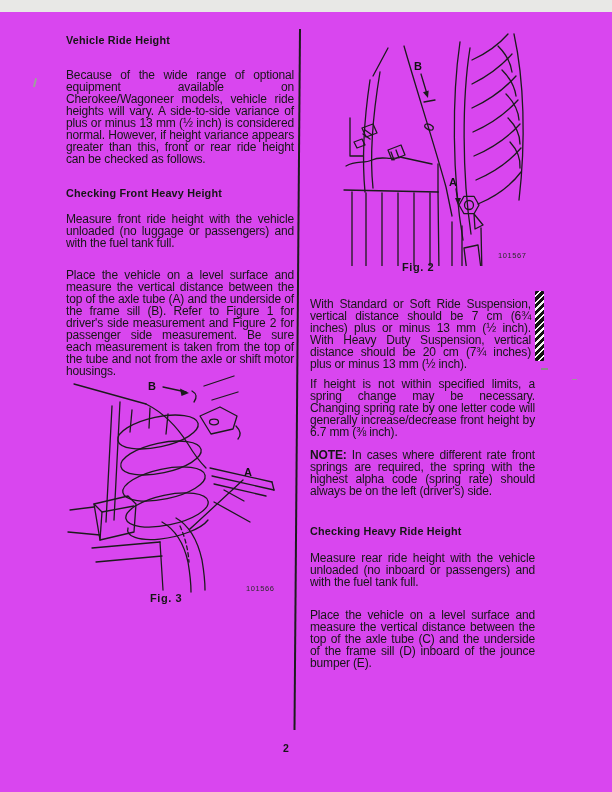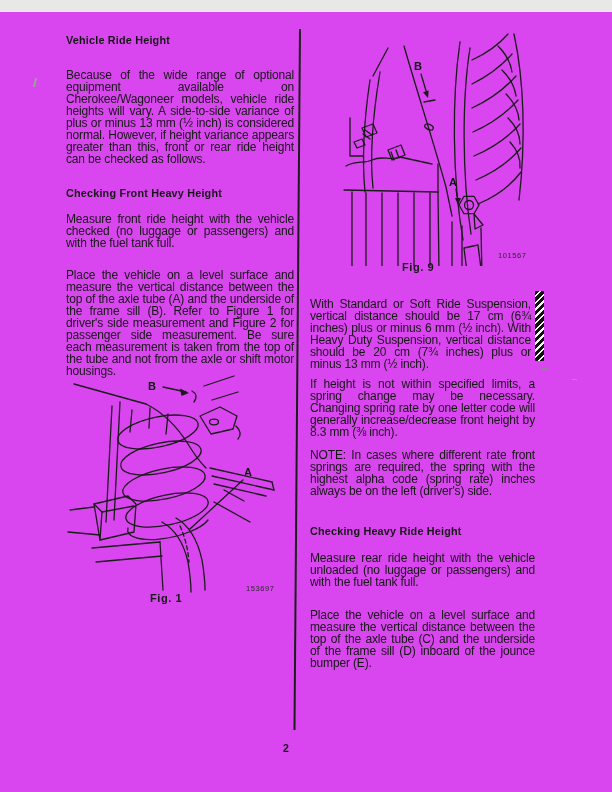--- a/index.html
+++ b/index.html
@@ -10,21 +10,21 @@
   }
   .abs { position:absolute; }
   .heading {
     font-size:10.8px; font-weight:bold; letter-spacing:0.2px;
     white-space:nowrap; margin:0;
   }
   .body {
     font-size:12px; line-height:12px; text-align:justify;
     letter-spacing:-0.15px; margin:0;
   }
-  .b { font-weight:normal; }
+  .b { font-weight:bold; }
   .divider {
     left:299px; top:17px; width:1.6px; height:701px; background:#1c1c1c;
     transform:rotate(0.45deg); transform-origin:top center;
   }
   .fig-caption { font-size:11px; font-weight:bold; letter-spacing:0.6px; white-space:nowrap; }
   .fig-ref { font-size:7.5px; letter-spacing:0.6px; color:#2a2a2a; white-space:nowrap; }
   .revision-bar {
     left:535px; top:279px; width:9px; height:70px;
     background:repeating-linear-gradient(135deg,#101010 0px,#101010 3px,#f6f6f4 3px,#f6f6f4 4.8px);
     border-radius:1px;
@@ -48,21 +48,21 @@
   <div class="abs divider"></div>
   <div class="abs artifact-mark"></div>
 
   <section>
     <h1 class="abs heading" style="left:66px; top:22px;">Vehicle Ride Height</h1>
 
     <p class="abs body" style="left:66px; top:57px; width:228px;">Because of the wide range of optional equipment available on Cherokee/Wagoneer models, vehicle ride heights will vary. A side-to-side variance of plus or minus 13 mm (½ inch) is considered normal. However, if height variance appears greater than this, front or rear ride height can be checked as follows.</p>
 
     <h2 class="abs heading" style="left:66px; top:175px;">Checking Front Heavy Height</h2>
 
-    <p class="abs body" style="left:66px; top:201px; width:228px;">Measure front ride height with the vehicle checked (no luggage or passengers) and with the fuel tank full.</p>
+    <p class="abs body" style="left:66px; top:201px; width:228px;">Measure front ride height with the vehicle unloaded (no luggage or passengers) and with the fuel tank full.</p>
 
     <p class="abs body" style="left:66px; top:257px; width:228px;">Place the vehicle on a level surface and measure the vertical distance between the top of the axle tube (A) and the underside of the frame sill (B). Refer to Figure 1 for driver's side measurement and Figure 2 for passenger side measurement. Be sure each measurement is taken from the top of the tube and not from the axle or shift motor housings.</p>
 
     <figure class="abs" style="left:62px; top:358px; width:232px; height:232px; margin:0;">
       <svg width="232" height="224" viewBox="0 0 232 224">
 
         <path d="M12,14 L84,34"></path>
         <path d="M84,34 C104,44 116,58 126,74 C132,84 138,92 144,98"></path>
 
         <path d="M130,21 q7,4 2,11"></path>
@@ -108,22 +108,22 @@
         <path d="M98,172 L101,220"></path>
 
         <text x="86" y="20">B</text>
         <line x1="101" y1="17" x2="124" y2="22"></line>
         <polygon class="f" points="127,23 118,18.5 119.5,26"></polygon>
 
         <text x="182" y="106">A</text>
         <line x1="181" y1="110" x2="128" y2="159"></line>
         <polygon class="f" points="124,162 131.9,154.3 127.7,158.7"></polygon>
       </svg>
-      <figcaption class="abs fig-caption" style="left:88px; top:222px;">Fig. 1</figcaption>
-      <span class="abs fig-ref" style="left:184px; top:214px;">153697</span>
+      <figcaption class="abs fig-caption" style="left:88px; top:222px;">Fig. 3</figcaption>
+      <span class="abs fig-ref" style="left:184px; top:214px;">101566</span>
     </figure>
   </section>
 
   <section>
 
     <figure class="abs" style="left:340px; top:12px; width:232px; height:252px; margin:0;">
       <svg width="232" height="242" viewBox="0 0 232 242">
 
         <path d="M30,56 C24,96 22,136 25,168"></path>
         <path d="M40,48 C32,96 30,136 33,164"></path>
@@ -179,35 +179,35 @@
 
         <text x="74" y="46">B</text>
         <line x1="81" y1="50" x2="87" y2="70"></line>
         <polygon class="f" points="88,74 88.7,66.4 83,68.2"></polygon>
         <path d="M84,78 l11,-2"></path>
 
         <text x="109" y="162">A</text>
         <line x1="116" y1="165" x2="117.6" y2="176"></line>
         <polygon class="f" points="118,181 115,174 121,174"></polygon>
       </svg>
-      <figcaption class="abs fig-caption" style="left:62px; top:237px;">Fig. 9</figcaption>
+      <figcaption class="abs fig-caption" style="left:62px; top:237px;">Fig. 2</figcaption>
       <span class="abs fig-ref" style="left:158px; top:227px;">101567</span>
     </figure>
 
-    <p class="abs body" style="left:310px; top:286px; width:221px;">With Standard or Soft Ride Suspension, vertical distance should be 17 cm (6¾ inches) plus or minus 6 mm (½ inch). With Heavy Duty Suspension, vertical distance should be 20 cm (7¾ inches) plus or minus 13 mm (½ inch).</p>
+    <p class="abs body" style="left:310px; top:286px; width:221px;">With Standard or Soft Ride Suspension, vertical distance should be 7 cm (6¾ inches) plus or minus 13 mm (½ inch). With Heavy Duty Suspension, vertical distance should be 20 cm (7¾ inches) plus or minus 13 mm (½ inch).</p>
     <div class="abs revision-bar"></div>
     <div class="abs artifact-dash"></div>
     <div class="abs artifact-dash2"></div>
 
-    <p class="abs body" style="left:310px; top:366px; width:225px;">If height is not within specified limits, a spring change may be necessary. Changing spring rate by one letter code will generally increase/decrease front height by 8.3 mm (⅜ inch).</p>
-
-    <p class="abs body" style="left:310px; top:437px; width:225px;"><span class="b">NOTE:</span><span> In cases where different rate front springs are required, the spring with the highest alpha code (spring rate) inches always be on the left (driver's) side.</span></p>
+    <p class="abs body" style="left:310px; top:366px; width:225px;">If height is not within specified limits, a spring change may be necessary. Changing spring rate by one letter code will generally increase/decrease front height by 6.7 mm (⅜ inch).</p>
+
+    <p class="abs body" style="left:310px; top:437px; width:225px;"><span class="b">NOTE:</span><span> In cases where different rate front springs are required, the spring with the highest alpha code (spring rate) should always be on the left (driver's) side.</span></p>
 
     <h2 class="abs heading" style="left:310px; top:513px;">Checking Heavy Ride Height</h2>
 
-    <p class="abs body" style="left:310px; top:540px; width:225px;">Measure rear ride height with the vehicle unloaded (no luggage or passengers) and with the fuel tank full.</p>
+    <p class="abs body" style="left:310px; top:540px; width:225px;">Measure rear ride height with the vehicle unloaded (no inboard or passengers) and with the fuel tank full.</p>
 
     <p class="abs body" style="left:310px; top:597px; width:225px;">Place the vehicle on a level surface and measure the vertical distance between the top of the axle tube (C) and the underside of the frame sill (D) inboard of the jounce bumper (E).</p>
   </section>
 
   <div class="abs page-number">2</div>
 
 </div>
 
 </body></html>

